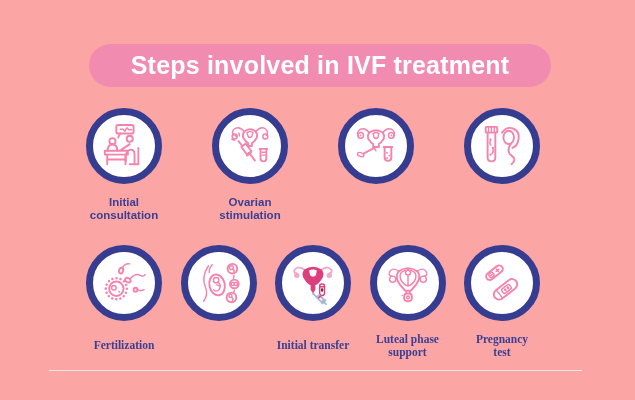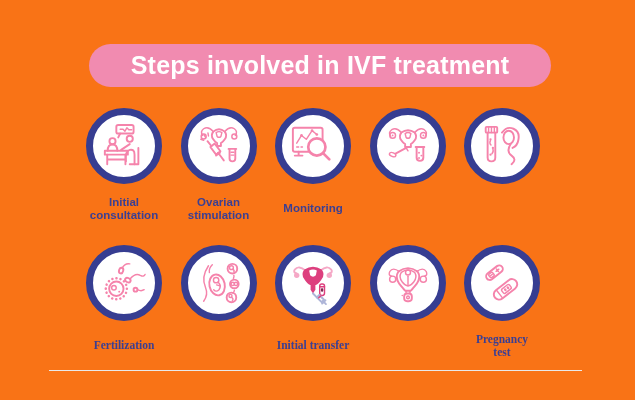--- a/index.html
+++ b/index.html
@@ -1,19 +1,19 @@
 <!DOCTYPE html>
 <html style="--banner-bg: #F18BB0; --banner-text: #FFFFFF; --circle-border: #363D91; --label-color: #3B3F93; --icon-pink: #F583AB; --icon-crimson: #DD3F7E; --icon-light: #F5A8C6; --icon-gray: #AEB5D8; --icon-dark: #7E2A52; --divider: #E9E9E9;"><head>
 <meta charset="utf-8">
 <style>
   html,body{margin:0;padding:0;background:#fff;}
   #stage{
     position:relative;
     width:635px;height:400px;
-    background:#f97316;
+    background:#fca5a5;
     font-family:"Liberation Sans", sans-serif;
     overflow:hidden;
   }
   .banner{
     position:absolute;
     left:89px;top:44px;
     width:462px;height:43px;
     background:var(--banner-bg,#F18BB0);
     border-radius:22px;
     display:flex;align-items:center;justify-content:center;
@@ -118,36 +118,20 @@
           <path d="M23 31 l3 4 M21 34 l4 -3 M26 35 l3 4"></path>
           <path d="M34 27 h8"></path>
           <path d="M35 27 v10 q0 3 3 3 q3 0 3 -3 v-10"></path>
           <path class="thin" d="M36.5 30.5 h3 M36.5 33.5 h3"></path>
         </svg>
       </div>
       <div class="label">Ovarian
 stimulation</div>
     </div>
 
-    <div class="cell">
-      <div class="circle">
-        <svg class="icon" width="46" height="46" viewBox="0 0 48 48">
-          <rect x="3" y="5" width="31" height="25" rx="2"></rect>
-          <path d="M9 30 v4 M5 34 h8"></path>
-          <path class="thin" d="M7 21 L12 13 L17 17 L23 8 L28 12"></path>
-          <circle class="dot" cx="12" cy="13" r="1.4"></circle>
-          <circle class="dot" cx="23" cy="8" r="1.4"></circle>
-          <circle class="dot" cx="28" cy="12" r="1.4"></circle>
-          <path class="thin" d="M7 25 h2 M11.5 25 h1.5"></path>
-          <circle class="fillw w3" cx="28" cy="25" r="9"></circle>
-          <path class="w3" d="M35 32 l6 6"></path>
-        </svg>
-      </div>
-      <div class="label">Monitoring</div>
-    </div>
 
     <div class="cell">
       <div class="circle">
         <svg class="icon" width="46" height="46" viewBox="0 0 48 48">
           <path d="M17 10 Q24 5 31 10 Q34 14 31 18 Q29 21 27 22 L27 25 H21 L21 22 Q19 21 17 18 Q14 14 17 10 Z"></path>
           <path class="thin" d="M21 11 Q24 9 27 11 L26 15 Q24 17 22 15 Z"></path>
           <path class="thin" d="M17 10 Q12 4 7 7 Q3 10 6 14"></path>
           <circle class="thin" cx="8" cy="13" r="3"></circle>
           <circle class="dot" cx="8" cy="13" r="0.9"></circle>
           <path class="thin" d="M31 10 Q36 4 41 7 Q45 10 42 14"></path>
@@ -261,20 +245,22 @@
           <path class="thin" d="M15 12 Q8 7 5 12 Q3 16 7 17"></path>
           <circle class="thin" cx="8" cy="20" r="3.2"></circle>
           <path class="thin" d="M33 12 Q40 7 43 12 Q45 16 41 17"></path>
           <circle class="thin" cx="40" cy="20" r="3.2"></circle>
           <path class="thin" d="M22 32 v2 M26 32 v2"></path>
           <rect x="20" y="35" width="8" height="8" rx="3"></rect>
           <circle class="thin" cx="24" cy="39" r="1.4"></circle>
           <circle class="dot" cx="18" cy="37" r="0.8"></circle>
         </svg>
       </div>
+      <div class="label">Luteal phase
+support</div>
     </div>
 
     <div class="cell">
       <div class="circle">
         <svg class="icon" width="46" height="46" viewBox="0 0 48 48">
           <g transform="rotate(-38 16 13)">
             <rect x="6" y="9.5" width="20" height="7.5" rx="3.75"></rect>
             <rect class="thin" x="9.5" y="11" width="5" height="4.5" rx="1"></rect>
             <path class="thin" d="M10.7 13.2 h2.5"></path>
             <path class="thin" d="M20 11.5 v3.5 M18.2 13.2 h3.6"></path>

